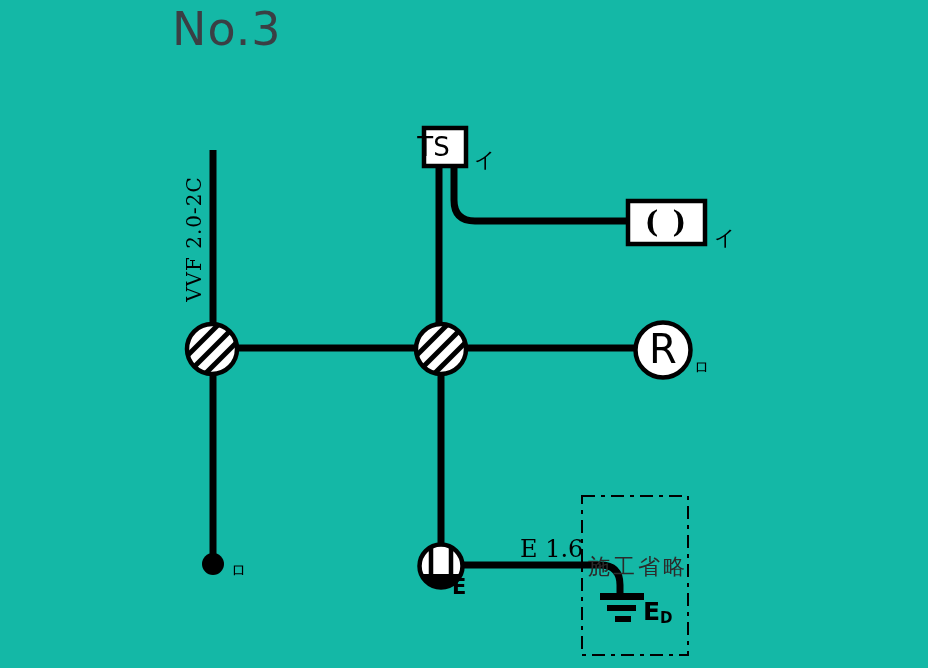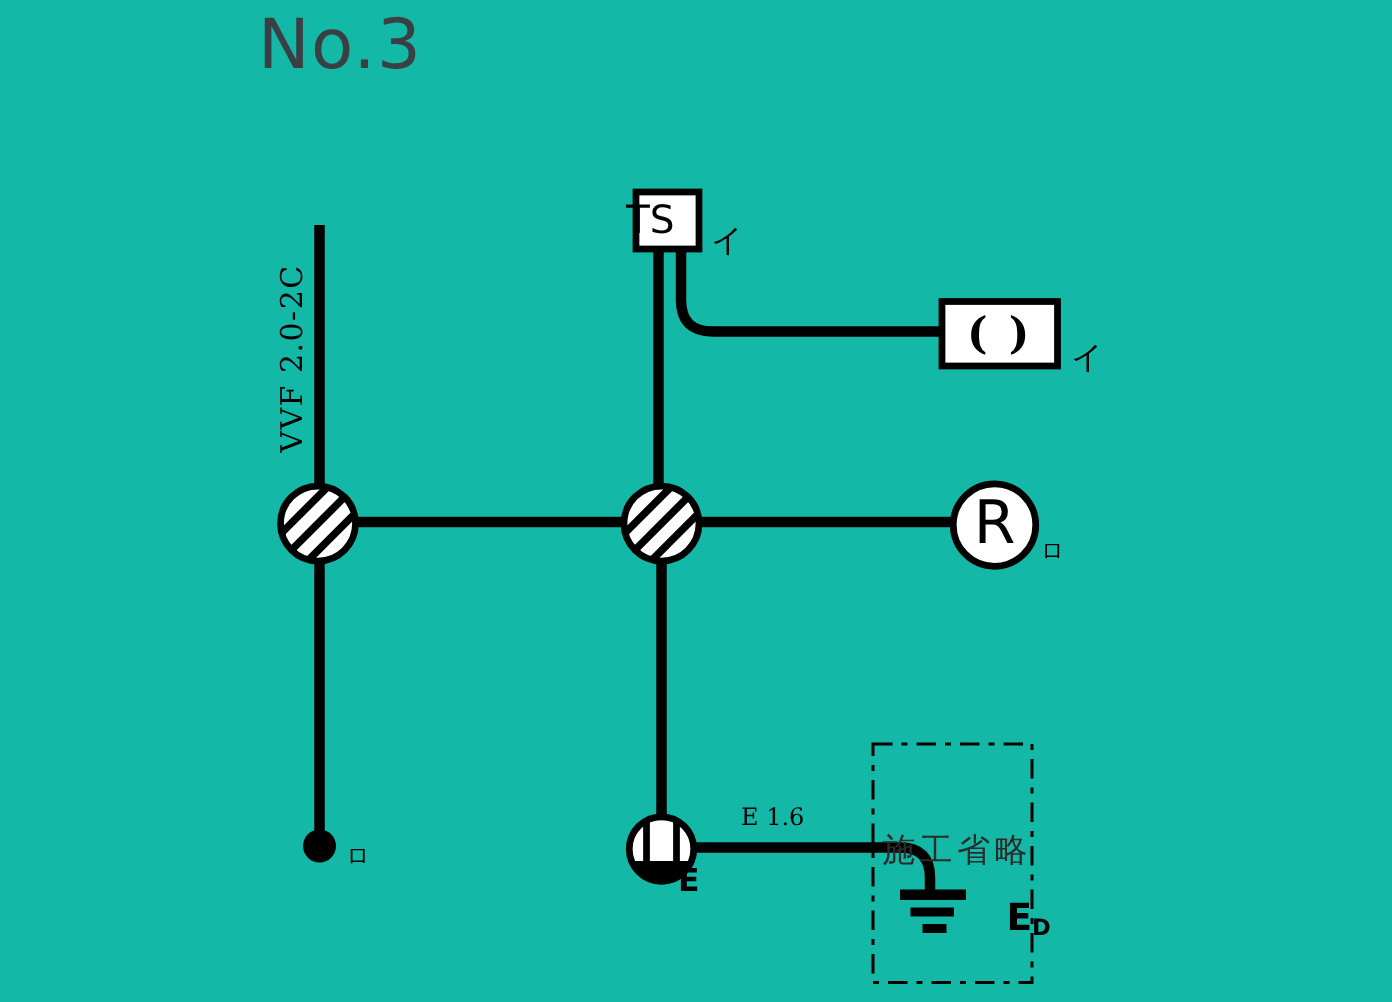--- a/index.html
+++ b/index.html
@@ -42,26 +42,26 @@
   .kat { font-size:21px; }
   .kat-i1 { left:474px; top:146px; }
   .kat-i2 { left:714px; top:224px; }
   .kat-ro1 { left:694px; top:358px; font-size:15px; }
   .kat-ro2 { left:231px; top:561px; font-size:15px; }
   .e-bold {
     left:452px; top:575px;
     font-family:"DejaVu Sans","Liberation Sans",sans-serif;
     font-weight:bold; font-size:21px;
   }
-  .e16 { left:494px; top:535px; font-size:16px; }
+  .e16 { left:520px; top:535px; font-size:24px; }
   .seko { left:588px; top:504px; font-size:22px; letter-spacing:3px; color:#2b2b2b;margin-top:48px; }
   .ed {
     left:643px; top:597px;
     font-family:"DejaVu Sans","Liberation Sans",sans-serif;
-    font-weight:bold; font-size:25px;margin-left:28px;
+    font-weight:bold; font-size:25px;
   }
   .ed sub { font-size:15px; line-height:0; vertical-align:-3px; }
 </style>
 </head>
 <body>
 
 <div class="stage">
 
   <svg width="928" height="668" viewBox="0 0 928 668">
     <defs>

